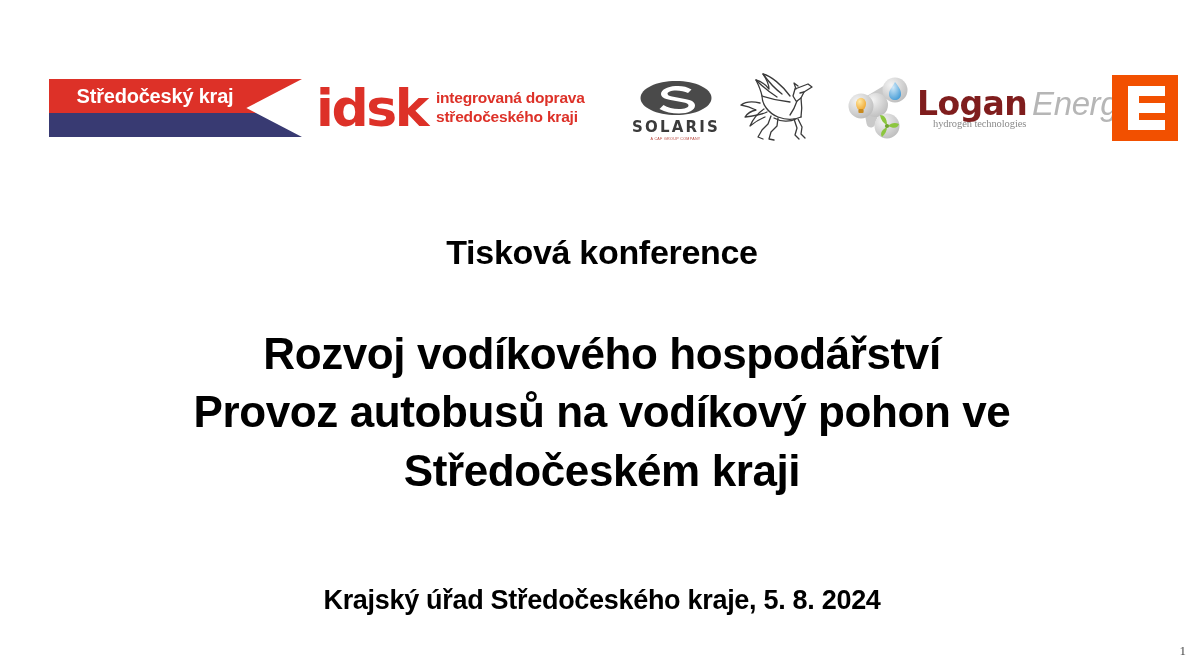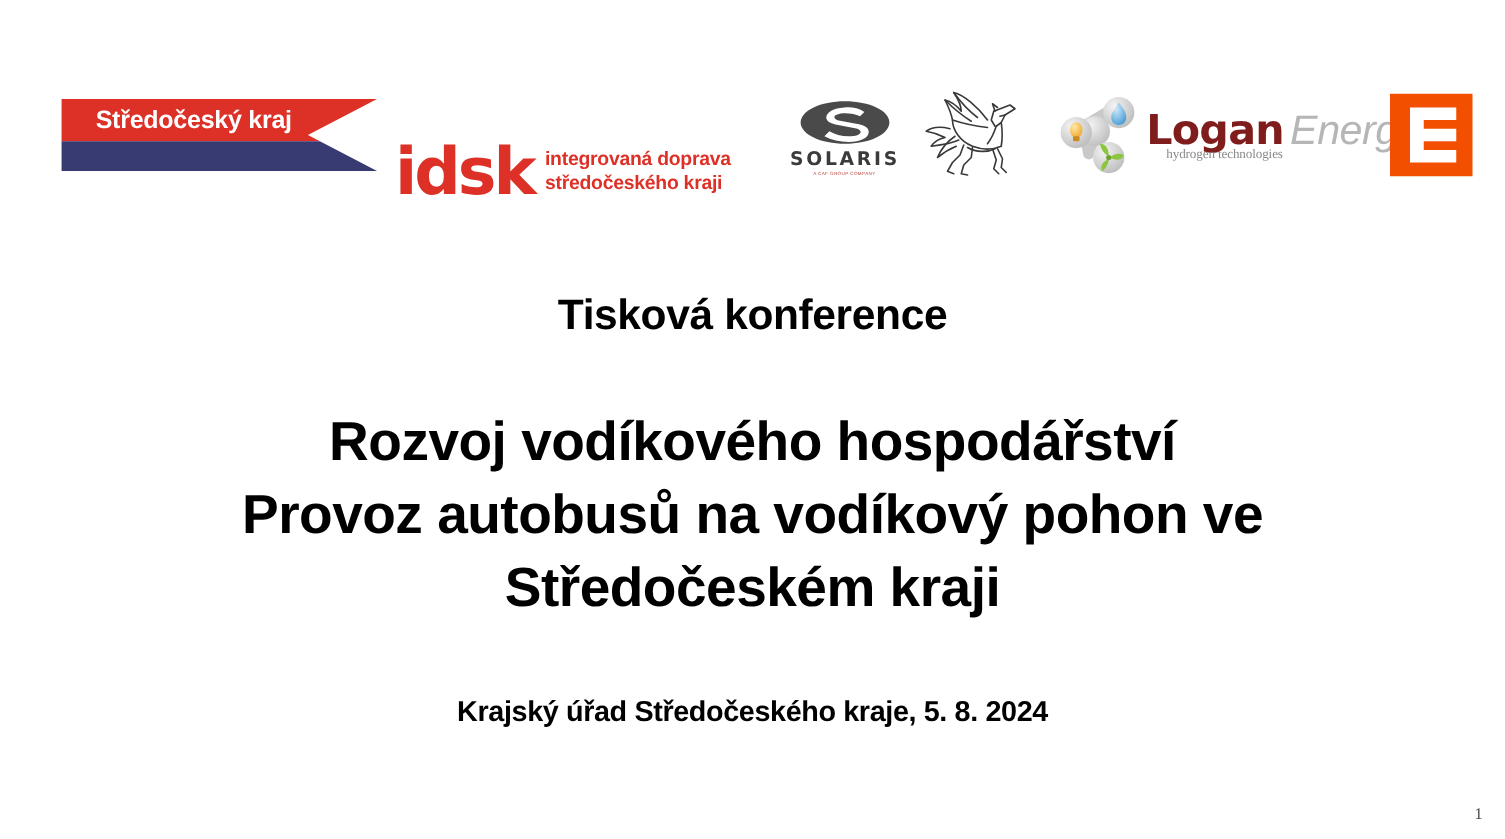--- a/index.html
+++ b/index.html
@@ -64,21 +64,21 @@
     align-items: center;
     justify-content: center;
     color: #ffffff;
     font-size: 20px;
     font-weight: 700;
     letter-spacing: -0.2px;
     white-space: nowrap;
   }
 
   
-  .logo-idsk { left: 305px; top: 46px; height: 56px; align-items: center; margin-top: 30px; }
+  .logo-idsk { left: 305px; top: 46px; height: 56px; align-items: center; }
   .idsk-word {
     color: #dd3128;
     font-size: 52px;
     font-weight: 700;
     line-height: 0.9;
     letter-spacing: -2.4px;
     font-family: "DejaVu Sans", sans-serif;
   }
   .idsk-tag {
     margin-left: 9px;
@@ -170,22 +170,22 @@
   }
   .main-title {
     margin-top: 52px;
     font-size: 44px;
     font-weight: 700;
     line-height: 1.33;
     letter-spacing: -0.4px;
   }
   .main-title .tline { display: block; }
   .subtitle {
-    margin-top: 56px;
-    font-size: 23px;
+    margin-top: 84px;
+    font-size: 27px;
     font-weight: 700;
     letter-spacing: -0.3px;
     line-height: 1.2;
   }
 
   
   .page-number {
     position: absolute;
     right: 18px;
     bottom: 12px;

